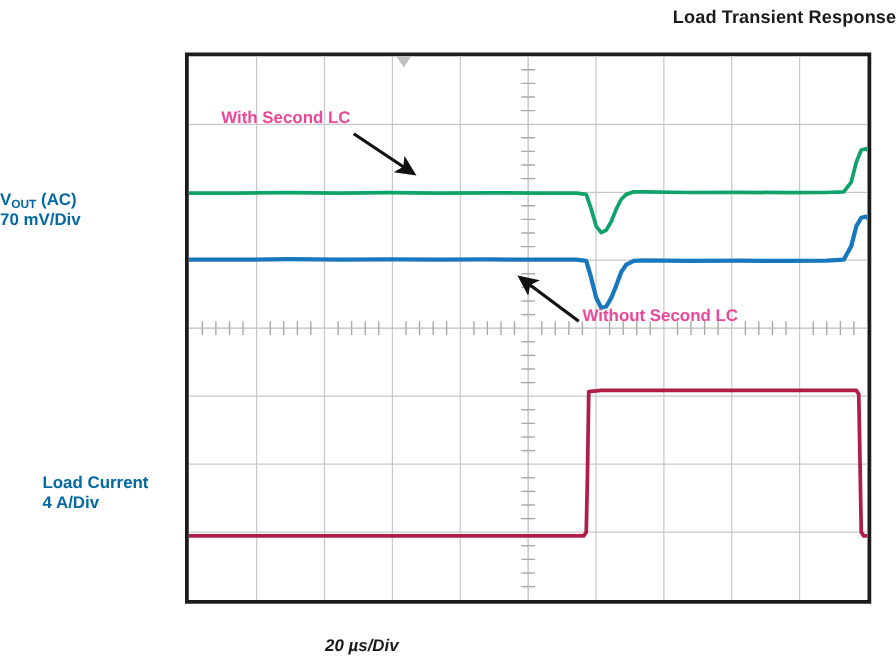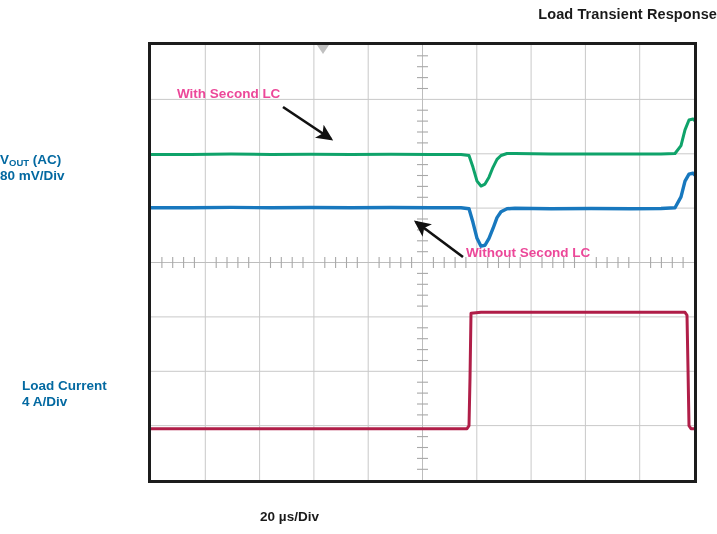--- a/index.html
+++ b/index.html
@@ -41,29 +41,30 @@
     position:absolute;
     font-size:13.5px;
     font-weight:bold;
     line-height:1.22;
     color:#0369a1;
     text-align:left;
     white-space:nowrap;
   }
   .axis-label sub{font-size:9.5px;vertical-align:baseline;position:relative;top:2px;}
   #vout-label{left:0px;top:152px;width:140px;}
-  #current-label{left:0px;top:378px;width:140px;padding-left:22px;}
+  #current-label{left:12px;top:378px;width:140px;padding-left:22px;}
 
   .x-axis-label{
     position:absolute;
     left:0;top:509px;width:579px;
     text-align:center;
     font-size:13.5px;
     font-weight:bold;
     color:#1a1a1a;
+    font-style:italic;
   }
 
   .annot{
     position:absolute;
     font-size:13.5px;
     font-weight:bold;
     color:#ec4899;
     white-space:nowrap;
   }
   #annot-with{left:177px;top:86px;}
@@ -73,21 +74,21 @@
 </style>
 </head>
 <body>
 
 <div id="root">
 
   <div class="chart-title">Load Transient Response</div>
 
   <div class="axis-label" id="vout-label">
     <span><span>V</span><sub>OUT</sub><span> (AC)</span></span><br>
-    <span>80 mV/Div</span>
+    <span>70 mV/Div</span>
   </div>
 
   <div class="axis-label" id="current-label">
     <span>Load Current</span><br>
     <span>4 A/Div</span>
   </div>
 
   <div class="plot-frame">
     <div class="plot-inner">
 

